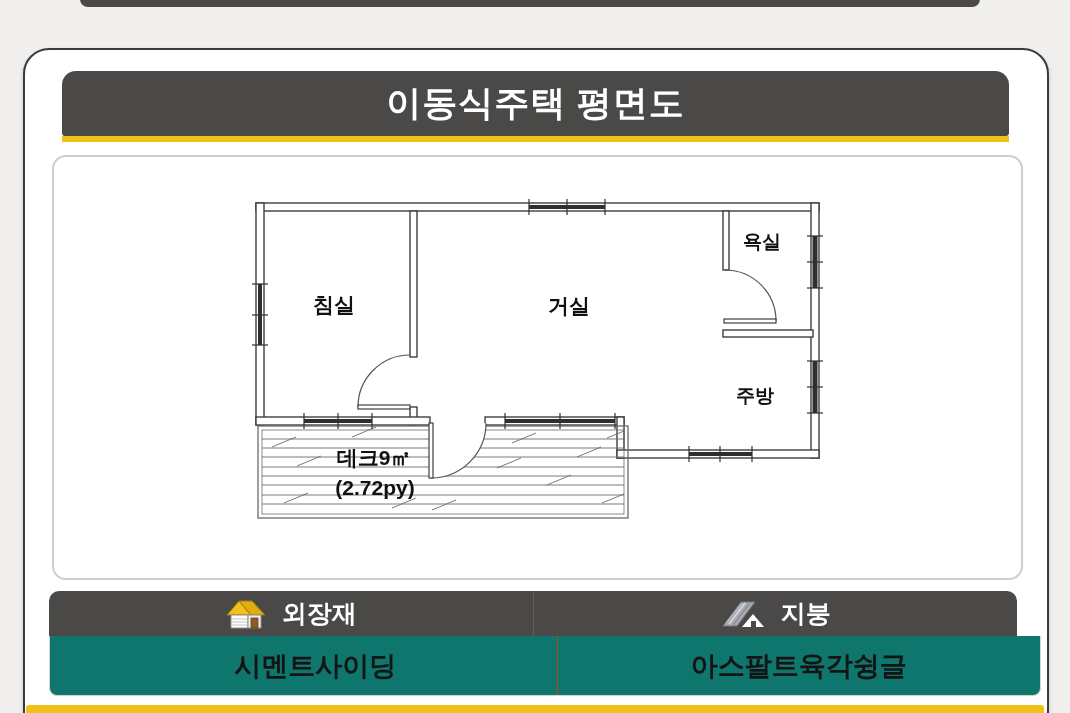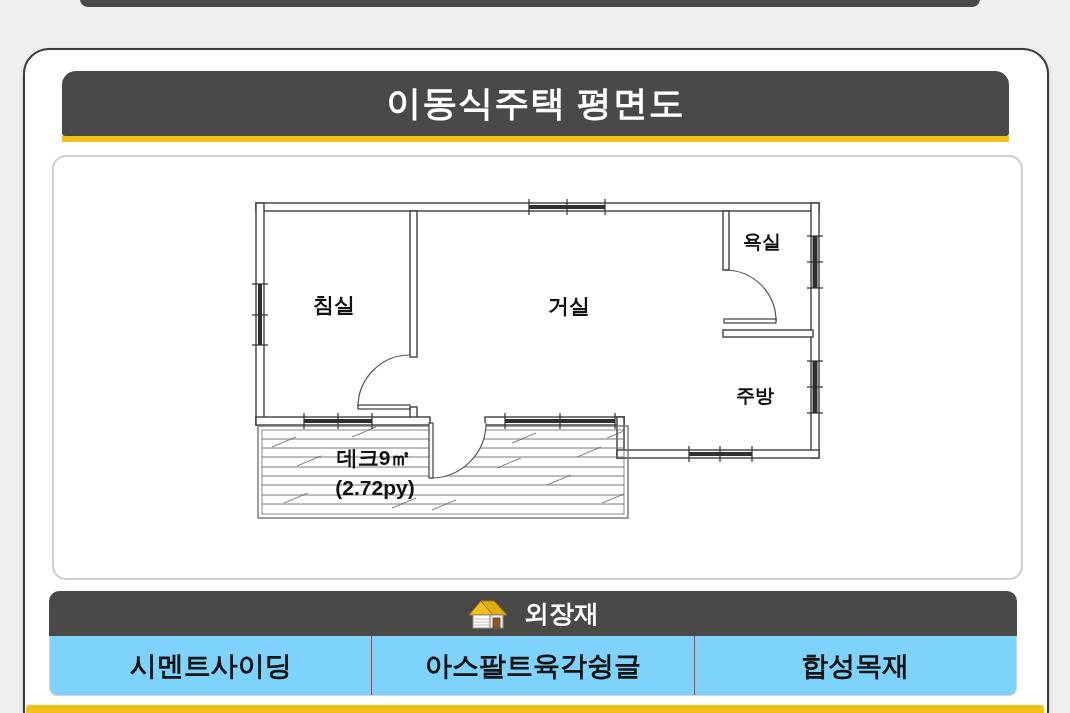--- a/index.html
+++ b/index.html
@@ -17,22 +17,22 @@
 
   .plan-panel{position:absolute;left:27px;top:105px;width:967px;height:421px;background:#ffffff;
               border:2px solid #cfcecb;border-radius:14px;}
   .plan-panel svg{position:absolute;left:0;top:0;}
 
   .legend{position:absolute;left:24px;top:541px;width:968px;}
   .legend-head{display:flex;width:968px;height:45px;background:#4a4947;border-radius:10px 10px 0 0;overflow:hidden;}
   .legend-head .cell{flex:1;display:flex;align-items:center;justify-content:center;gap:15px;
                      color:#ffffff;font-size:25px;font-weight:bold;}
   .legend-head .cell + .cell{border-left:1px solid rgba(255,255,255,.12);}
-  .legend-vals{display:flex;width:966px;height:59px;background:#7dd3fc;border:1px solid #d6d5d2;border-top:none;
-               border-radius:0 0 8px 8px;overflow:hidden;}
+  .legend-vals{display:flex;width:966px;height:59px;background:#0f766e;border:1px solid #d6d5d2;border-top:none;
+               border-radius:0 0 8px 8px;overflow:hidden;padding-left:24px;}
   .legend-vals .cell{flex:1;display:flex;align-items:center;justify-content:center;
                      color:#141414;font-size:27px;font-weight:bold;}
   .legend-vals .cell + .cell{border-left:1px solid #c2410c;}
 
   .bottom-bar{position:absolute;left:1px;bottom:1px;width:1018px;height:29px;background:#f2c117;
               border-radius:3px 3px 23px 23px;}
 
   .plan-text{font-family:"Liberation Sans","DejaVu Sans",sans-serif;font-weight:bold;fill:#111111;}
 </style>
 </head>
@@ -173,23 +173,33 @@
             <polygon points="14,4 27,4 40,18 26,18" fill="#e3ad10" stroke="#9c7a12" stroke-width="1"></polygon>
             <rect x="6" y="18" width="17" height="13" fill="#ffffff" stroke="#8f8f8f" stroke-width="1"></rect>
             <rect x="23" y="18" width="13" height="13" fill="#f1efec" stroke="#8f8f8f" stroke-width="1"></rect>
             <rect x="26" y="21" width="7" height="10" fill="#8a5a2b" stroke="#6d4520" stroke-width="0.8"></rect>
             <line x1="7" y1="22" x2="22" y2="22" stroke="#c3c1bd" stroke-width="1"></line>
             <line x1="7" y1="25" x2="22" y2="25" stroke="#c3c1bd" stroke-width="1"></line>
             <line x1="7" y1="28" x2="22" y2="28" stroke="#c3c1bd" stroke-width="1"></line>
           </svg>
           <span>외장재</span>
         </div>
+        <div class="cell">
+          <svg width="46" height="32" viewBox="0 0 46 32">
+            <polygon points="3,28 21,4 35,4 17,28" fill="#a7abb0" stroke="#71767c" stroke-width="1"></polygon>
+            <line x1="9" y1="26" x2="25" y2="5" stroke="#d7dadd" stroke-width="1.6"></line>
+            <line x1="13" y1="27" x2="29" y2="6" stroke="#83888e" stroke-width="1.2"></line>
+            <line x1="6" y1="25" x2="21" y2="6" stroke="#c3c7cb" stroke-width="1"></line>
+            <polygon points="22,29 33,16 44,29" fill="#ffffff"></polygon>
+            <rect x="31" y="23" width="5" height="6" fill="#4a4947"></rect>
+          </svg>
+          <span>지붕</span>
+        </div>
       </div>
       <div class="legend-vals">
         <div class="cell">시멘트사이딩</div>
         <div class="cell">아스팔트육각슁글</div>
-        <div class="cell">합성목재</div>
       </div>
     </div>
 
     <div class="bottom-bar"></div>
   </div>
 </div>
 
 </body></html>

